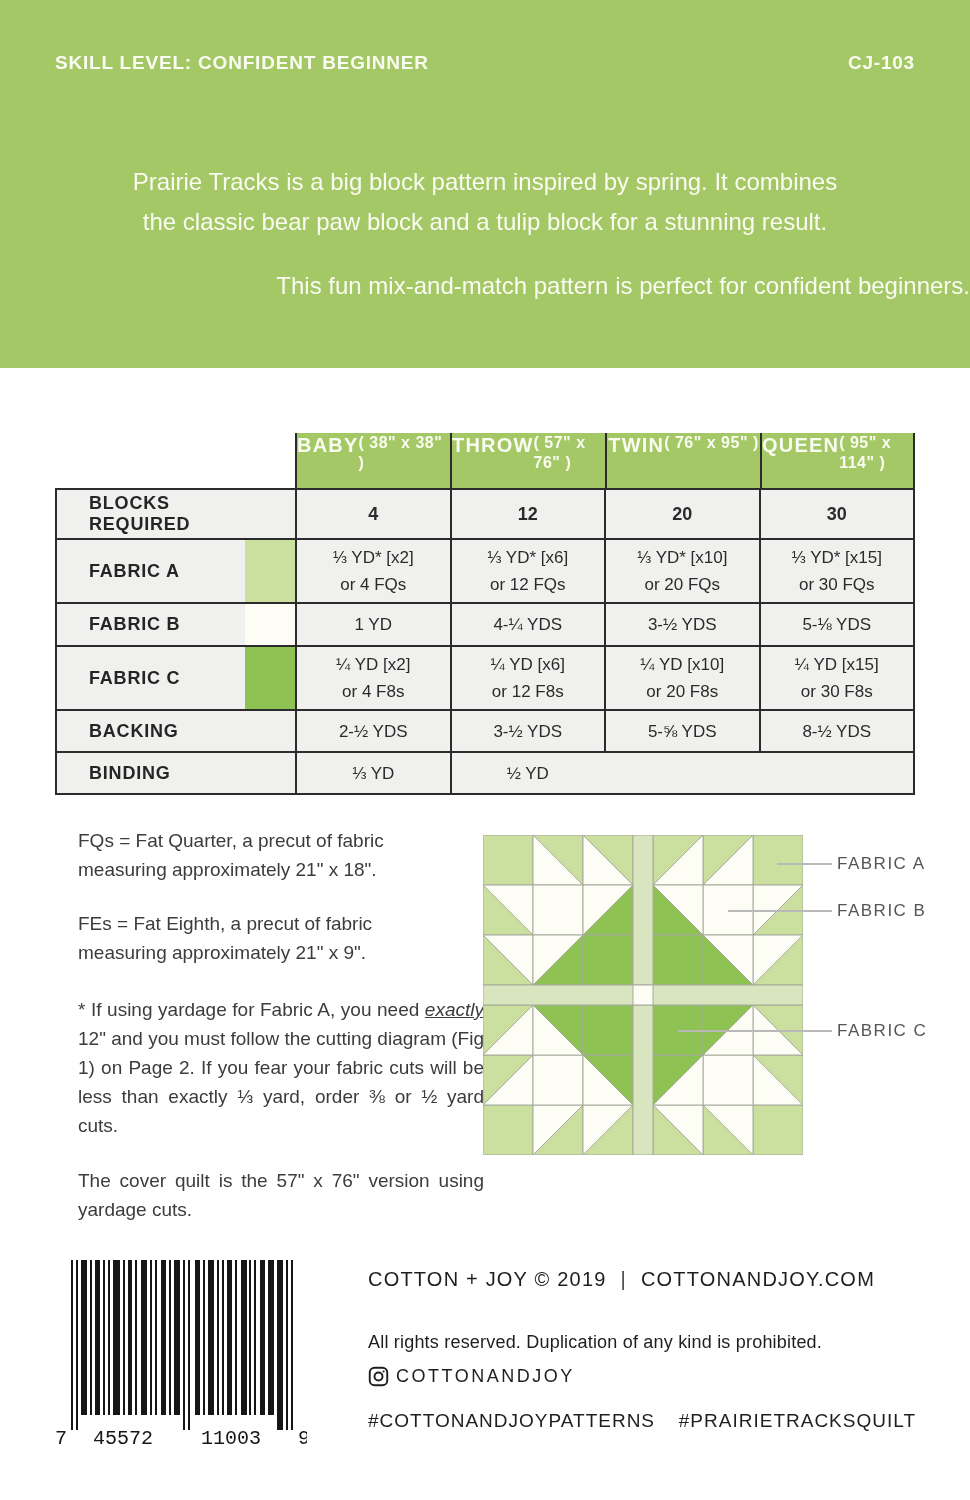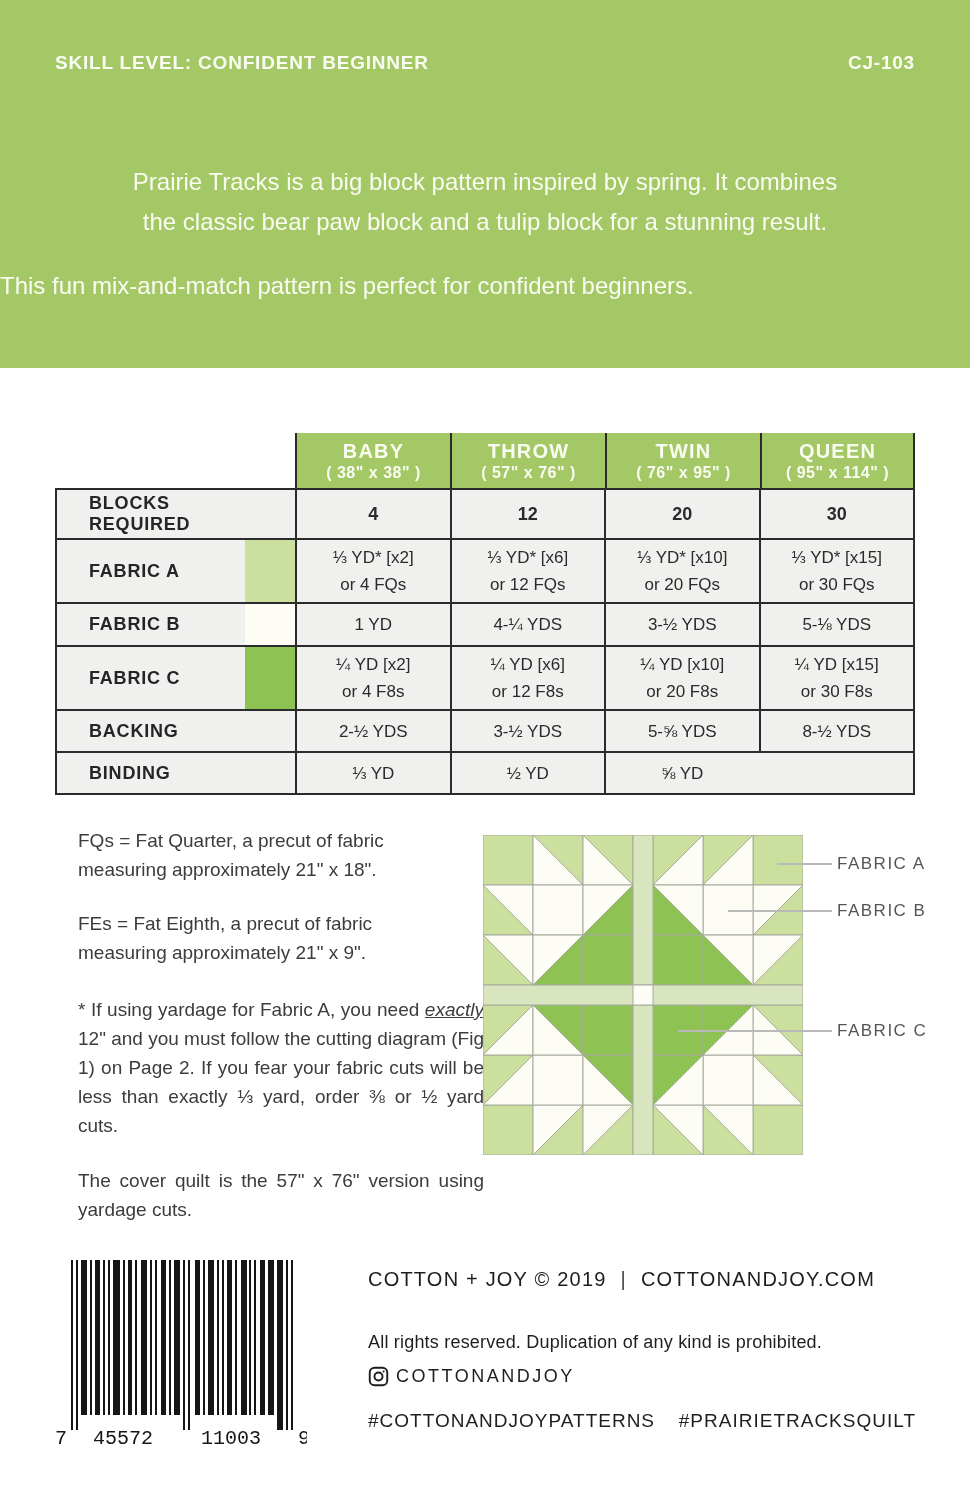--- a/index.html
+++ b/index.html
@@ -15,27 +15,27 @@
     position:relative;width:970px;height:1500px;background:#ffffff;
     font-family:"Liberation Sans","DejaVu Sans",sans-serif;color:var(--text);
     overflow:hidden;
   }
   
   .hero{position:absolute;left:0;top:0;width:970px;height:368px;background:var(--green);}
   .skill-row{position:absolute;left:55px;right:55px;top:52px;display:flex;justify-content:space-between;align-items:baseline;}
   .skill-row span{font-size:19px;font-weight:bold;letter-spacing:.8px;color:var(--hero-text);}
   .intro1{position:absolute;left:0;top:162px;width:100%;text-align:center;
           font-size:24px;line-height:40px;color:var(--hero-text);}
-  .intro2{position:absolute;left:0;top:266px;width:100%;text-align:left;
+  .intro2{position:absolute;left:0;top:266px;width:100%;text-align:right;
           font-size:24px;line-height:40px;color:var(--hero-text);}
   
   .tbl{position:absolute;left:55px;top:433px;width:860px;}
   .thead{display:grid;grid-template-columns:240px repeat(4,1fr);height:55px;}
   .hcell{background:var(--green);border-left:2px solid var(--line);
-         display:flex;flex-direction:column;justify-content:center;align-items:center;color:var(--hero-text);}
+         display:flex;flex-direction:row;justify-content:center;color:var(--hero-text);}
   .hcell:last-child{border-right:2px solid var(--line);}
   .hname{font-size:20px;font-weight:bold;letter-spacing:1.2px;line-height:24px;}
   .hsize{font-size:16px;font-weight:bold;letter-spacing:.5px;line-height:20px;}
   .tbody{border:2px solid var(--line);background:var(--row-bg);}
   .trow{display:grid;grid-template-columns:188px 50px repeat(4,1fr);}
   .trow + .trow{border-top:2px solid var(--line);}
   .lcell{display:flex;align-items:center;padding-left:32px;font-weight:bold;
          font-size:18px;letter-spacing:.8px;color:#252525;}
   .scell{align-self:stretch;}
   .vcell{border-left:2px solid var(--line);display:flex;flex-direction:column;
@@ -204,23 +204,20 @@
     </div>
 
     <div class="trow" style="height:42px">
       <div class="lcell">BINDING</div>
       <div class="scell"></div>
       <div class="vcell">
           <div>⅓ YD</div>
         </div>
       <div class="vcell">
           <div>½ YD</div>
-        </div>
-      <div class="vcell">
-          <div>⅝ YD</div>
         </div>
     </div>
 
   </div>
 </div>
 
 <div class="notes">
   <p>
     <span style="display:block">FQs = Fat Quarter, a precut of fabric</span>
     <span style="display:block">measuring approximately 21" x 18".</span>

